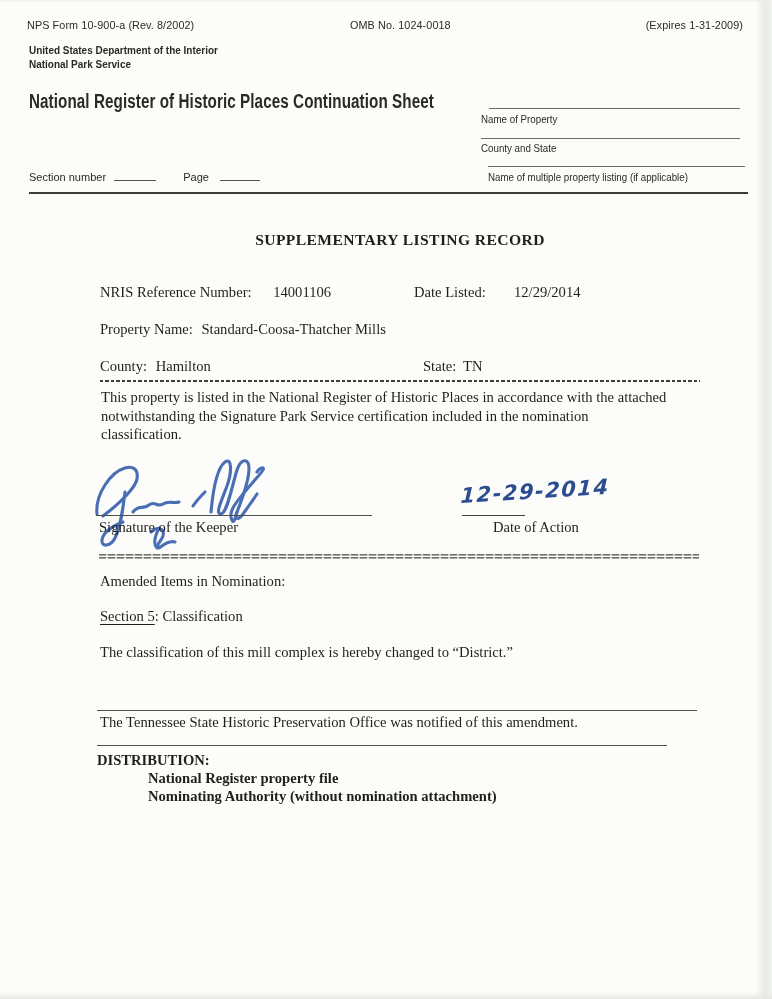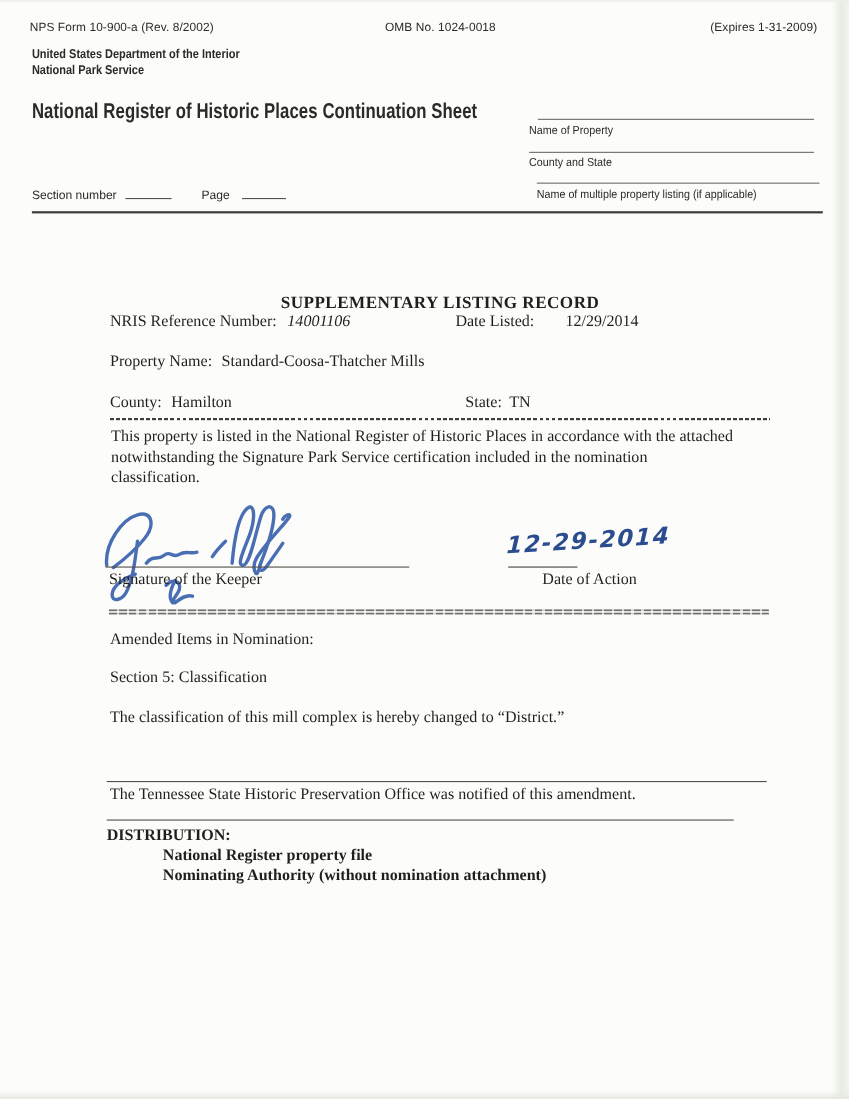--- a/index.html
+++ b/index.html
@@ -21,33 +21,33 @@
   .agency { font-size:11.6px; font-weight:bold; transform:scaleX(0.86); transform-origin:left top; }
   .doc-title { font-size:19.5px; font-weight:bold; transform:scaleX(0.78); transform-origin:left top; letter-spacing:0.1px; }
   .field-label { font-size:10.6px; transform:scaleX(0.92); transform-origin:left top; }
   .field-line { height:0; border-top:1.4px solid #6b6b69; }
   .blank { display:inline-block; height:10px; border-bottom:1.2px solid #55534f; vertical-align:baseline; }
 
   .header-rule { height:0; border-top:2.6px solid #3b3b39; }
 
   
   .body-text { font-size:14.6px; }
-  .record-heading { font-size:15.6px; font-weight:bold; letter-spacing:0.4px; text-align:center;margin-top:36px; }
+  .record-heading { font-size:15.6px; font-weight:bold; letter-spacing:0.4px; text-align:center; }
   .dashed-rule { height:2px;
     background:repeating-linear-gradient(90deg,#3e3e3c 0 3.5px, transparent 3.5px 5.5px); }
   .double-rule { height:5px;
     background-image:
       repeating-linear-gradient(90deg,#6f6f6d 0 7px, #cfcfcd 7px 9px),
       repeating-linear-gradient(90deg,#6f6f6d 0 7px, #cfcfcd 7px 9px);
     background-size:100% 1.6px, 100% 1.6px;
     background-position:0 0, 0 100%;
     background-repeat:no-repeat; }
   .thin-rule { height:0; border-top:1.5px solid #504e4a; }
 
-  .underlined { text-underline-offset:2.5px; }
+  .underlined { text-decoration:underline; text-underline-offset:2.5px; }
   .bold { font-weight:bold;text-align:center; }
 
   
   .handwritten-date {
     font-family:"DejaVu Sans", sans-serif;
     font-style:italic; font-weight:bold;
     font-size:21px; letter-spacing:1.5px;
     color:#2b4d8f;
     transform:rotate(-3.5deg) skewX(-6deg);
     transform-origin:left bottom;
@@ -91,21 +91,21 @@
     <span style="margin-left:24px;">Page</span>
     <span class="blank" style="width:40px; margin-left:8px;"></span>
   </div>
 
   <div class="abs header-rule" style="left:29px; top:192px; width:719px;"></div>
 
   <div class="abs serif record-heading" style="left:100px; top:231px; width:600px;">SUPPLEMENTARY LISTING RECORD</div>
 
   <div class="abs serif body-text nowrap" style="left:100px; top:284px; width:640px;">
     <span>NRIS Reference Number:</span>
-    <span style="margin-left:6px;font-style:italic;">14001106</span>
+    <span style="margin-left:18px;">14001106</span>
     <span class="abs" style="left:314px;">Date Listed:</span>
     <span class="abs" style="left:414px;">12/29/2014</span>
   </div>
 
   <div class="abs serif body-text nowrap" style="left:100px; top:321px;">
     <span>Property Name:</span>
     <span style="margin-left:5px;">Standard-Coosa-Thatcher Mills</span>
   </div>
 
   <div class="abs serif body-text nowrap" style="left:100px; top:358px; width:640px;">

